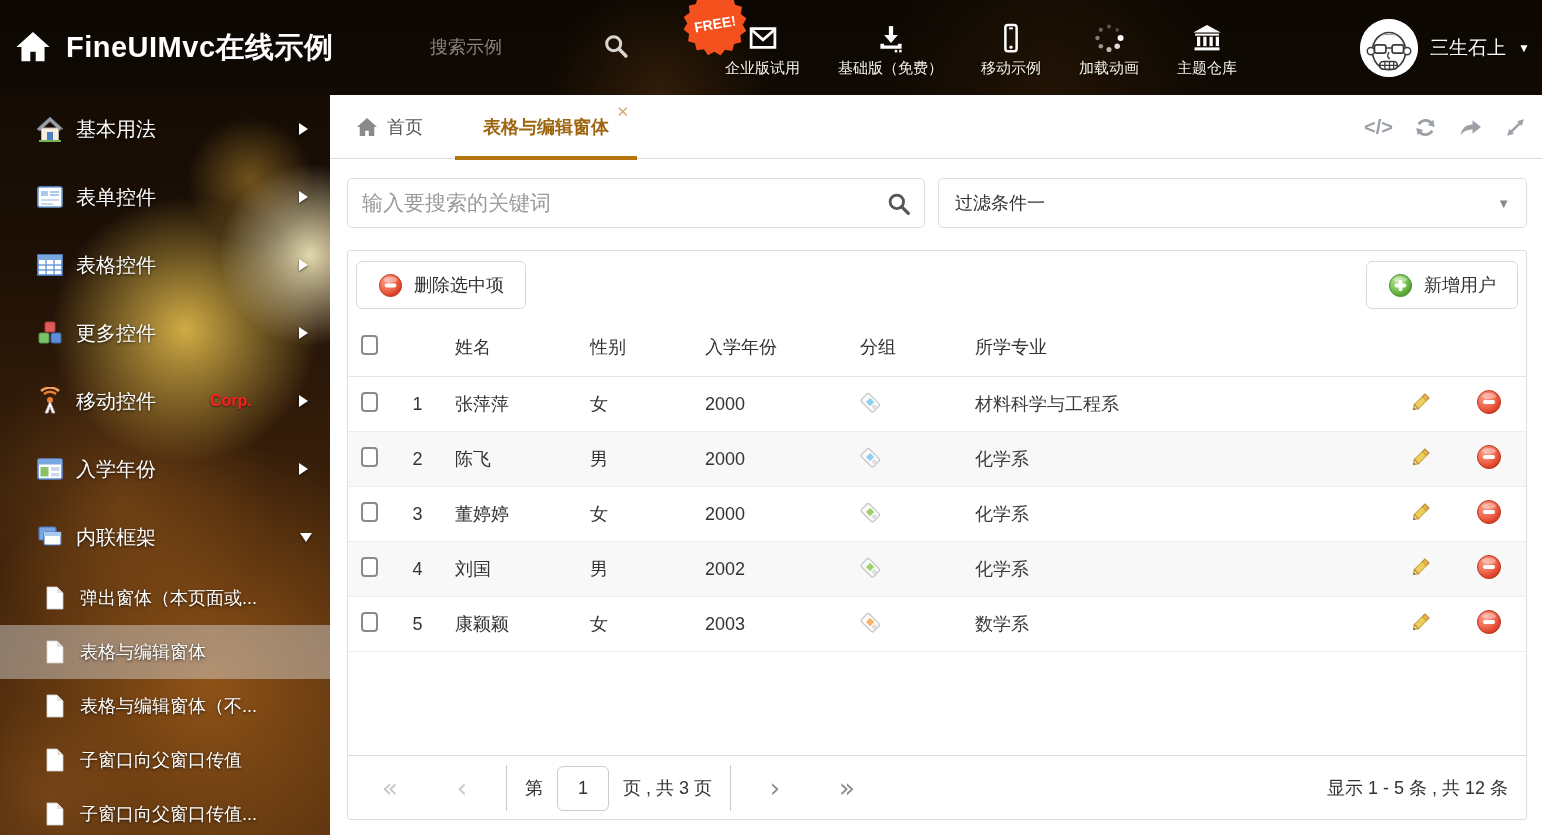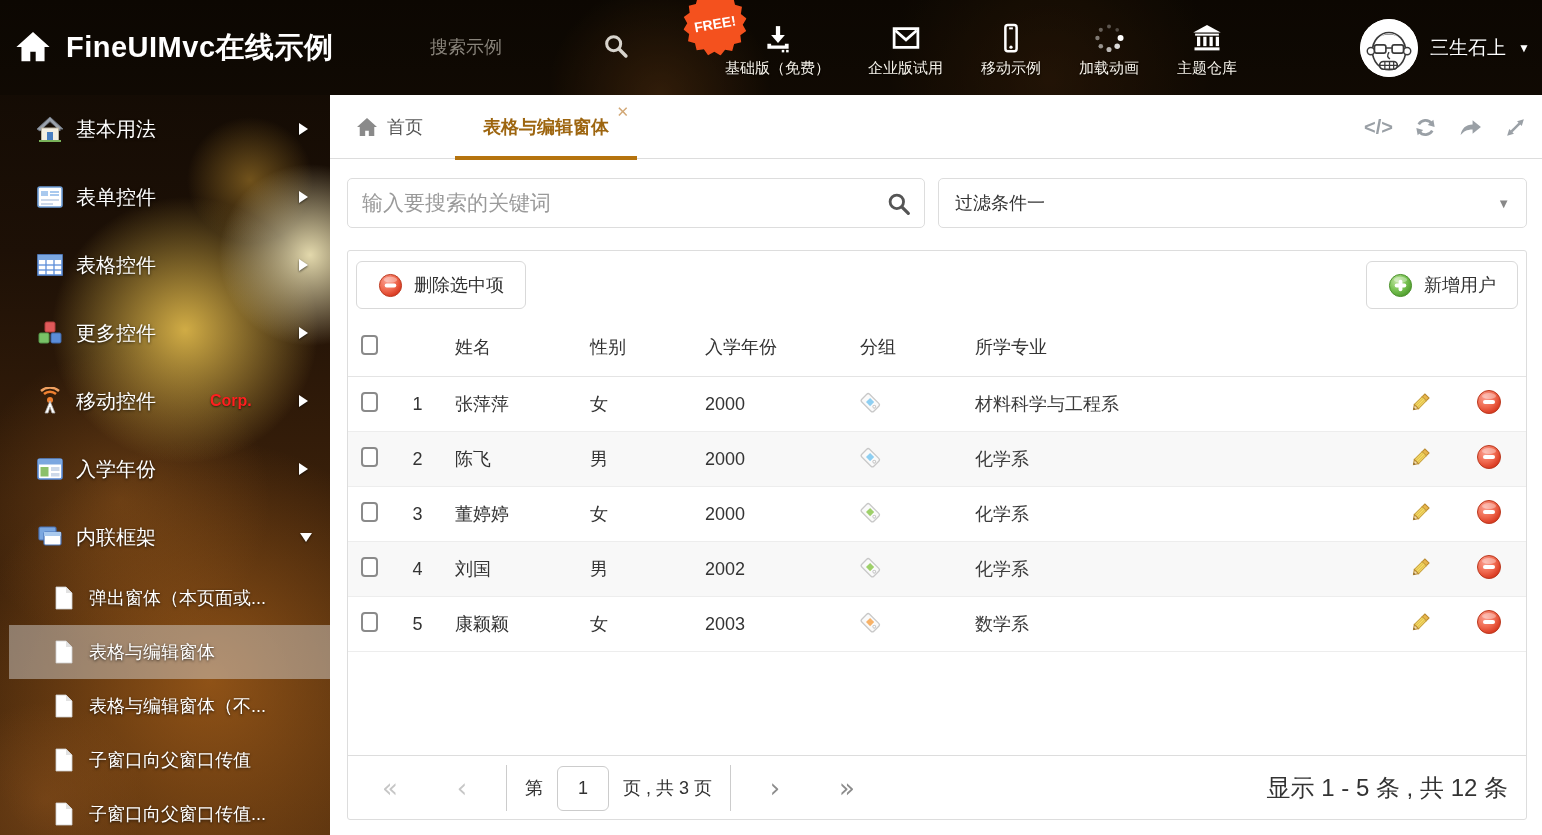--- a/index.html
+++ b/index.html
@@ -40,21 +40,21 @@
   .user-caret { color:#fff; font-size:12px; }
   
   .sidebar { position:absolute; left:0; top:95px; width:330px; bottom:0; overflow:hidden; z-index:5; }
   .side-item { position:relative; height:68px; display:flex; align-items:center; cursor:pointer; }
   .si-icon { position:absolute; left:36px; width:28px; height:28px; }
   .si-icon svg { width:28px; height:28px; }
   .si-label { position:absolute; left:76px; font-size:20px; color:#fff; text-shadow:0 1px 3px rgba(0,0,0,.75); }
   .si-badge { position:absolute; left:210px; font-size:16px; font-weight:bold; color:#ff1f1f; text-shadow:0 1px 2px rgba(0,0,0,.6); }
   .chev-r { position:absolute; right:22px; width:0; height:0; border-left:9px solid #fff; border-top:6px solid transparent; border-bottom:6px solid transparent; filter:drop-shadow(0 1px 1px rgba(0,0,0,.6)); }
   .chev-d { position:absolute; right:18px; width:0; height:0; border-top:9px solid #fff; border-left:6px solid transparent; border-right:6px solid transparent; filter:drop-shadow(0 1px 1px rgba(0,0,0,.6)); }
-  .side-sub { position:relative; height:54px; display:flex; align-items:center; cursor:pointer;margin-left:9px; }
+  .side-sub { position:relative; height:54px; display:flex; align-items:center; cursor:pointer; }
   .side-sub.active { background:rgba(222,222,222,.45); }
   .ss-icon { position:absolute; left:44px; width:22px; height:24px; }
   .ss-icon svg { width:22px; height:24px; }
   .ss-label { position:absolute; left:80px; font-size:18px; color:#fff; text-shadow:0 1px 3px rgba(0,0,0,.75); white-space:nowrap; }
   
   .main { position:absolute; left:330px; top:95px; width:1212px; bottom:0; background:#fff; z-index:6; }
   .tabstrip { position:absolute; left:0; top:0; right:0; height:64px; border-bottom:1px solid #ddd; }
   .tab { position:absolute; top:0; height:64px; display:flex; align-items:center; cursor:pointer; }
   .tab-home { left:26px; gap:9px; font-size:18px; color:#555; }
   .tab-home svg { width:22px; height:20px; }
@@ -96,21 +96,21 @@
   .cell svg.tag-ico { width:24px; height:24px; }
   
   .pager { position:absolute; left:0; right:0; bottom:0; height:64px; border-top:1px solid #ddd; }
   .pager-left { position:absolute; left:6px; top:0; height:64px; display:flex; align-items:center; }
   .pg-arrow { width:72px; text-align:center; font-size:26px; line-height:1; cursor:pointer; font-family:"DejaVu Sans",sans-serif; }
   .pg-arrow.disabled { color:#c6c6c6; cursor:default; }
   .pg-arrow.enabled { color:#8c8c8c; }
   .pg-sep { width:1px; height:46px; background:#ccc; margin:0 8px; }
   .pg-text { font-size:18px; color:#333; margin:0 10px; white-space:nowrap; }
   .pg-input { width:52px; height:45px; margin:0 4px; border:1px solid #ccc; border-radius:6px; text-align:center; font-size:18px; color:#333; outline:none; }
-  .pg-summary { position:absolute; right:18px; top:0; height:64px; display:flex; align-items:center; font-size:24px; color:#333;text-align:right; }
+  .pg-summary { position:absolute; right:18px; top:0; height:64px; display:flex; align-items:center; font-size:18px; color:#333;text-align:right; }
 </style>
 </head>
 <body>
 
 <div class="header">
   <svg class="logo-home" viewBox="0 0 24 24">
       <path fill="#fff" d="M12 2.5 1.5 12h3.2v9h5.6v-6h3.4v6h5.6v-9h3.2z"></path>
     </svg>
   <div class="logo-text">FineUIMvc在线示例</div>
   <input class="hdr-search-input" placeholder="搜索示例" style="">
@@ -121,37 +121,37 @@
   <div class="free-badge">
     <svg viewBox="0 0 60 60">
         <polygon fill="#f4511e" points="60,30 55.5,35.1 57.7,41.5 51.6,44.4 51.2,51.2 44.4,51.6 41.5,57.7 35.1,55.5 30,60 24.9,55.5 18.5,57.7 15.6,51.6 8.8,51.2 8.4,44.4 2.3,41.5 4.5,35.1 0,30 4.5,24.9 2.3,18.5 8.4,15.6 8.8,8.8 15.6,8.4 18.5,2.3 24.9,4.5 30,0 35.1,4.5 41.5,2.3 44.4,8.4 51.2,8.8 51.6,15.6 57.7,18.5 55.5,24.9"></polygon>
       </svg>
     <span>FREE!</span>
   </div>
   <nav class="hdr-nav">
       <div class="nav-item">
         <span class="nav-icon">
           <svg viewBox="0 0 24 24">
+            <rect x="2.5" y="4.5" width="19" height="15" fill="none" stroke="#fff" stroke-width="2.2"></rect>
+            <polyline points="3.5,6 12,13.5 20.5,6" fill="none" stroke="#fff" stroke-width="2.2"></polyline>
+          </svg>
+        </span>
+        <span class="nav-label">企业版试用</span>
+      </div>
+      <div class="nav-item">
+        <span class="nav-icon">
+          <svg viewBox="0 0 24 24">
             <rect x="10.3" y="2.5" width="3.4" height="8" fill="#fff"></rect>
             <polygon points="6.5,9.5 17.5,9.5 12,16" fill="#fff"></polygon>
             <path d="M3.5 16.5 h3 v1.5 h11 v-1.5 h3 v4 h-17 z" fill="#fff"></path>
             <rect x="15" y="21.5" width="2" height="2" fill="#fff"></rect>
             <rect x="18.5" y="21.5" width="2" height="2" fill="#fff"></rect>
           </svg>
         </span>
         <span class="nav-label">基础版（免费）</span>
-      </div>
-      <div class="nav-item">
-        <span class="nav-icon">
-          <svg viewBox="0 0 24 24">
-            <rect x="2.5" y="4.5" width="19" height="15" fill="none" stroke="#fff" stroke-width="2.2"></rect>
-            <polyline points="3.5,6 12,13.5 20.5,6" fill="none" stroke="#fff" stroke-width="2.2"></polyline>
-          </svg>
-        </span>
-        <span class="nav-label">企业版试用</span>
       </div>
       <div class="nav-item">
         <span class="nav-icon">
           <svg viewBox="0 0 24 24">
             <rect x="7.5" y="1.5" width="9" height="21" rx="2" fill="none" stroke="#fff" stroke-width="2"></rect>
             <line x1="10.5" y1="4.3" x2="13.5" y2="4.3" stroke="#fff" stroke-width="1.6"></line>
             <circle cx="12" cy="19.3" r="1.3" fill="#fff"></circle>
           </svg>
         </span>
         <span class="nav-label">移动示例</span>

